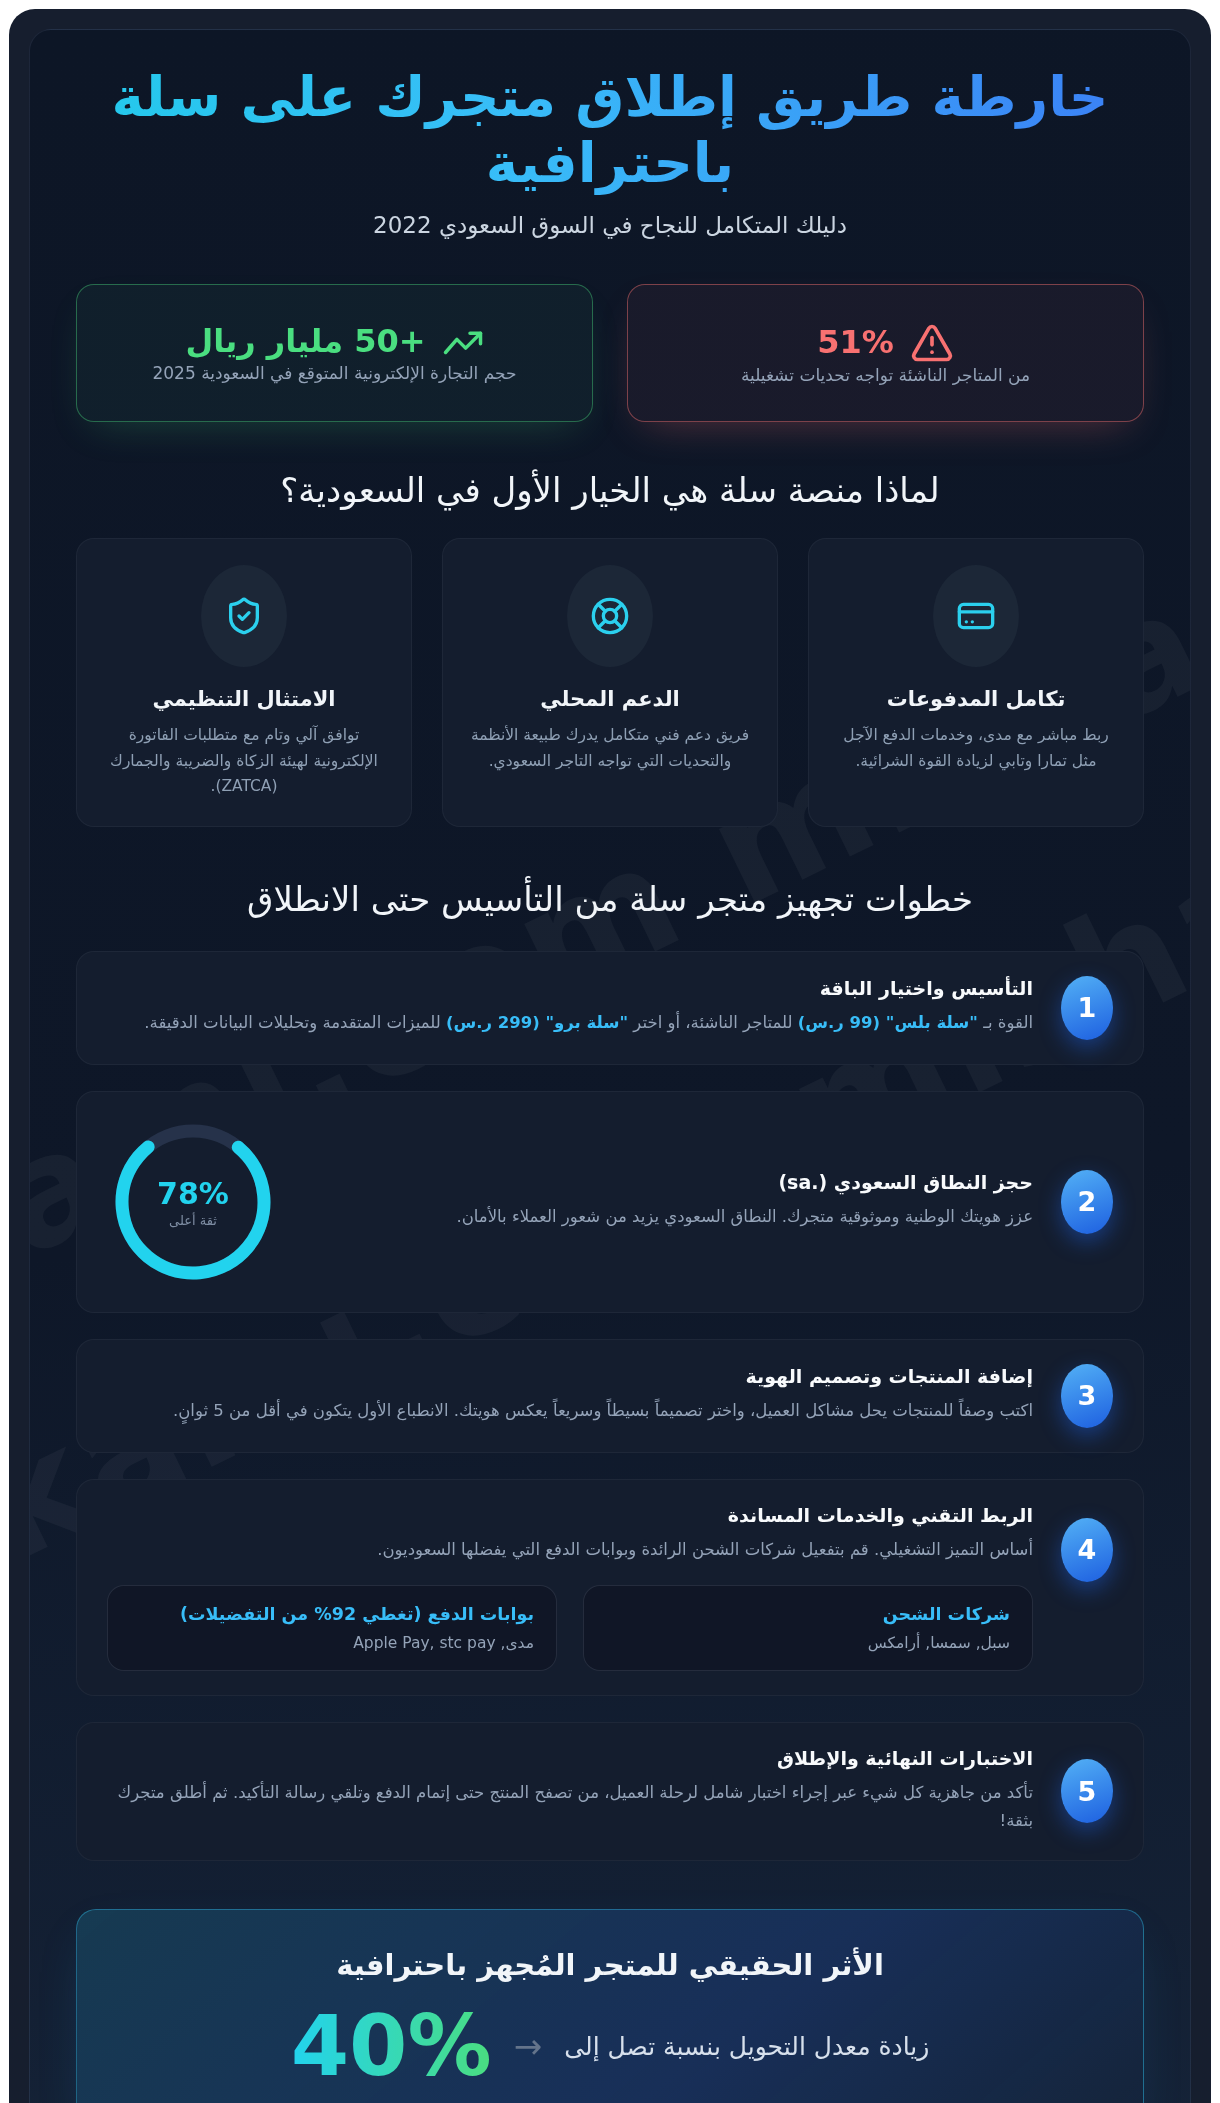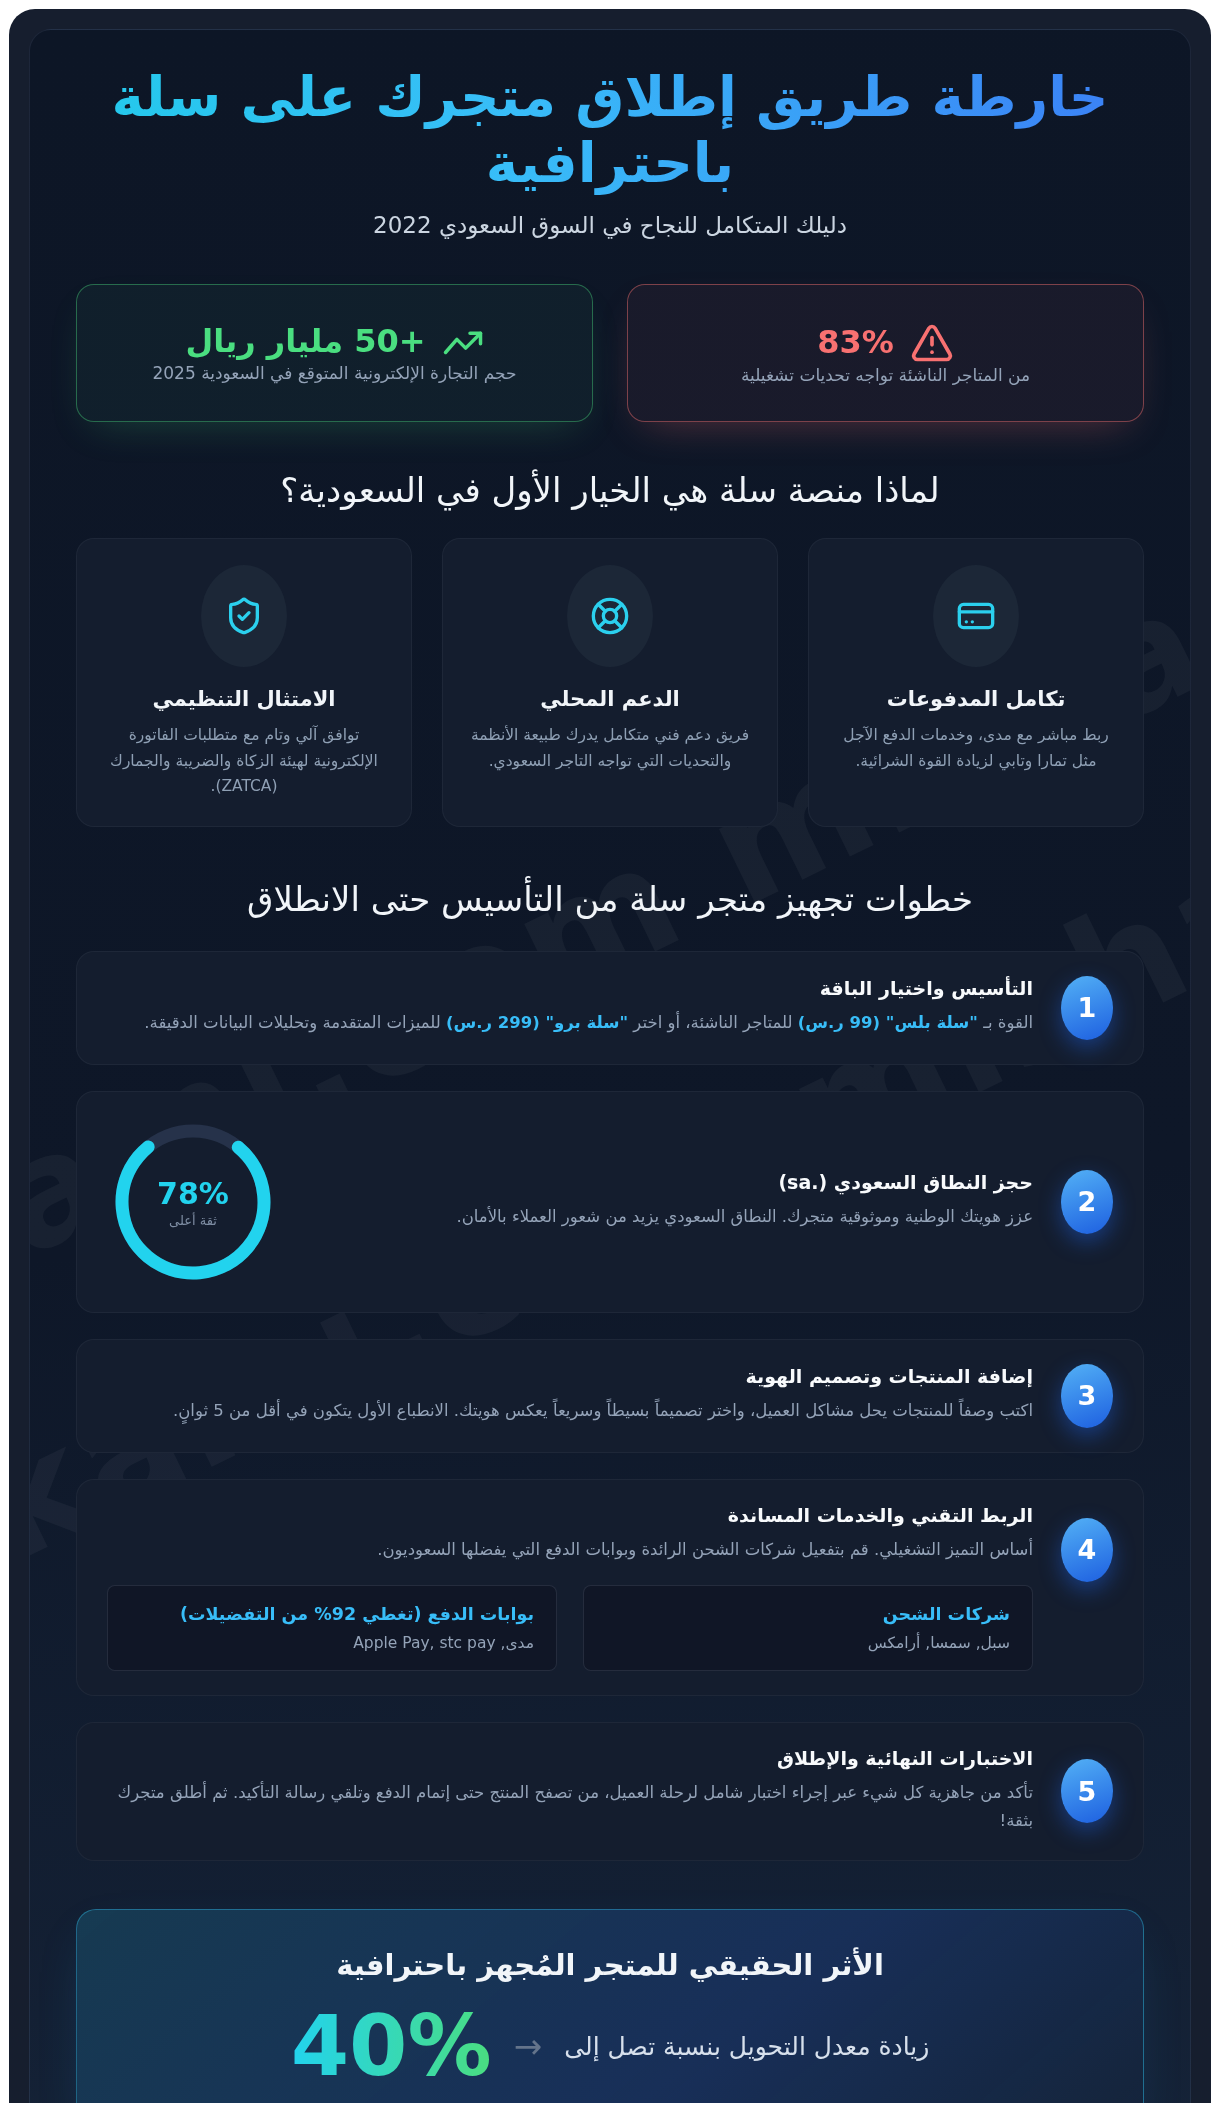--- a/index.html
+++ b/index.html
@@ -60,21 +60,21 @@
   .hl { color:#38bdf8; font-weight:700; }
 
   .donut-wrap { flex:none; width:172px; height:172px; position:relative; }
   .donut-center { position:absolute; inset:0; display:flex; flex-direction:column;
                   align-items:center; justify-content:center; }
   .donut-pct { color:#22d3ee; font-size:30px; font-weight:800; }
   .donut-lbl { color:#7e8da3; font-size:13px; margin-top:2px; }
 
   .subgrid { display:grid; grid-template-columns:1fr 1fr; gap:26px; margin-top:20px; }
   .subcard { background:rgba(10,16,28,.45); border:1px solid rgba(148,163,184,.16);
-             border-radius:8px; padding:18px 22px; }
+             border-radius:17px; padding:18px 22px; }
   .subcard-title { color:#38bdf8; font-weight:700; font-size:17.5px; margin-bottom:10px; }
   .subcard-desc { color:#94a3b8; font-size:15.5px; }
 
   .cta { margin-top:48px; border-radius:20px; padding:38px 40px 40px; text-align:center;
          border:1px solid rgba(45,180,220,.45);
          background:linear-gradient(140deg,rgba(34,211,238,.12),rgba(37,99,235,.16) 60%,rgba(13,22,38,.1)),#15253c;
          box-shadow:0 18px 50px -20px rgba(34,160,238,.25); }
   .cta-title { font-size:29px; font-weight:800; color:#f1f5f9; }
   .cta-row { display:flex; align-items:center; justify-content:center; gap:22px; margin-top:22px; }
   .cta-lead { font-size:25px; color:#d7e0ec; }
@@ -104,21 +104,21 @@
       <div class="stats">
         <div class="stat-card red">
           <div class="stat-row">
             <span class="stat-icon">
               <svg width="44" height="44" viewBox="0 0 24 24" fill="none" stroke="currentColor" stroke-width="2" stroke-linecap="round" stroke-linejoin="round">
                 <path d="m21.73 18-8-14a2 2 0 0 0-3.46 0l-8 14A2 2 0 0 0 4 21h16a2 2 0 0 0 1.73-3Z"></path>
                 <line x1="12" y1="9" x2="12" y2="13"></line>
                   <line x1="12" y1="17" x2="12.01" y2="17"></line>
               </svg>
             </span>
-            <span class="stat-value">83%</span>
+            <span class="stat-value">51%</span>
           </div>
           <div class="stat-label">من المتاجر الناشئة تواجه تحديات تشغيلية</div>
         </div>
         <div class="stat-card green">
           <div class="stat-row">
             <span class="stat-icon">
               <svg width="42" height="42" viewBox="0 0 24 24" fill="none" stroke="currentColor" stroke-width="2" stroke-linecap="round" stroke-linejoin="round">
                 <polyline points="22 7 13.5 15.5 8.5 10.5 2 18"></polyline>
                   <polyline points="16 7 22 7 22 13"></polyline>
               </svg>

